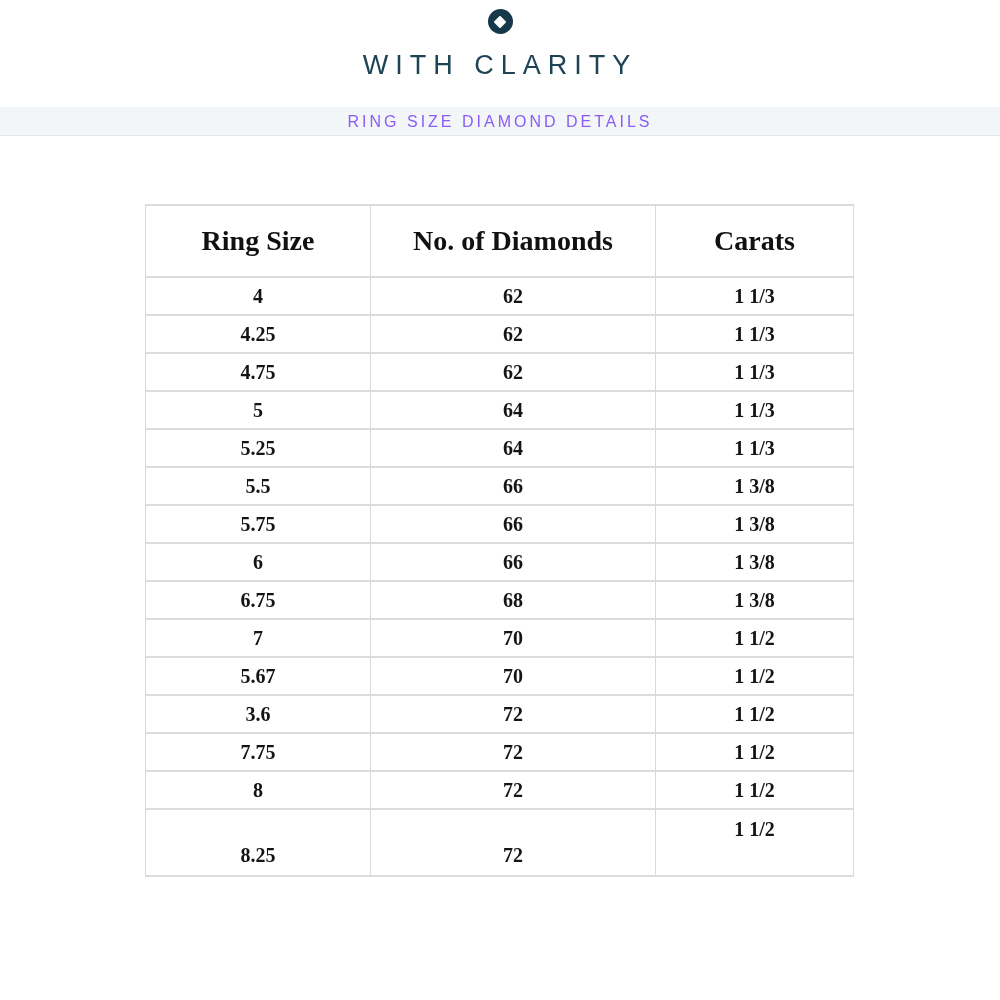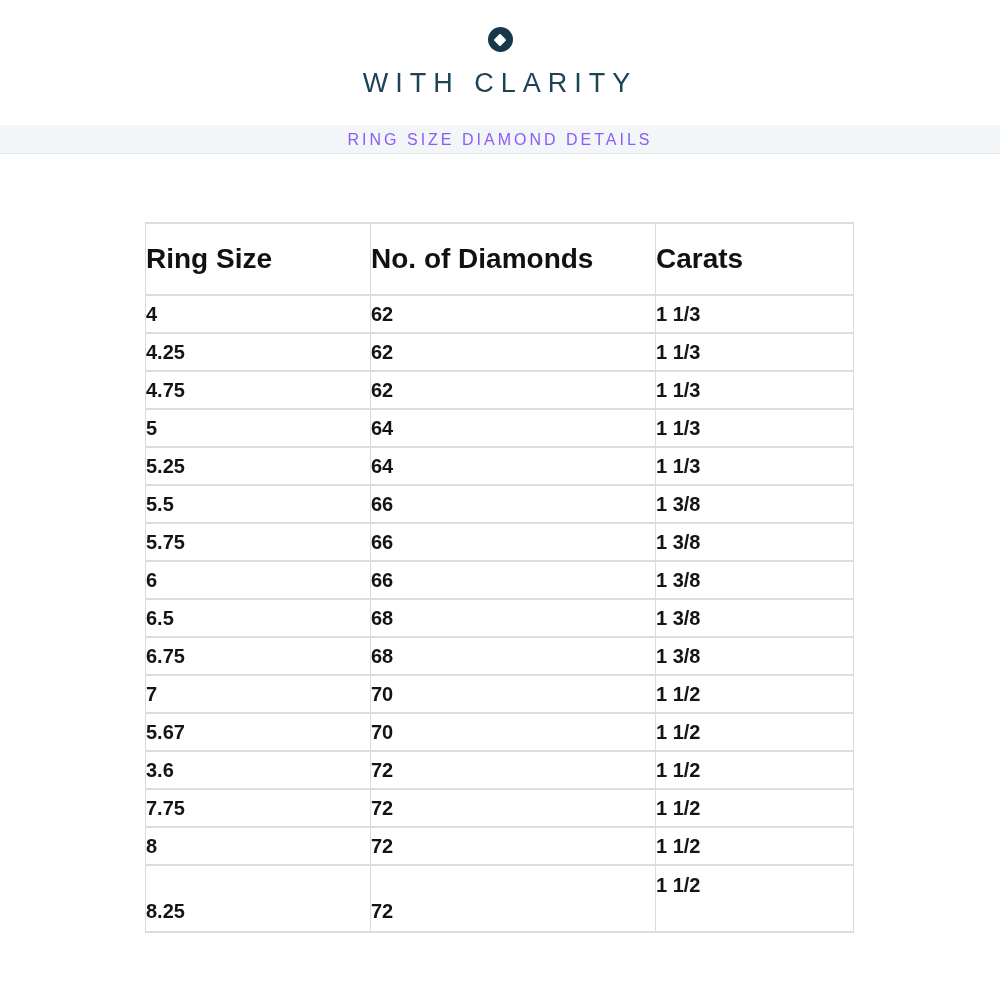--- a/index.html
+++ b/index.html
@@ -5,21 +5,21 @@
   html, body {
     margin: 0;
     padding: 0;
     background: #ffffff;
     width: 1000px;
     height: 1000px;
     font-family: "Liberation Sans", sans-serif;
     -webkit-font-smoothing: antialiased;
   }
   .header {
-    padding-top: 27px;
+    padding-top: 9px;
     text-align: center;
   }
   .logo-badge {
     display: inline-block;
     width: 25px;
     height: 25px;
     border-radius: 50%;
     background: #16384a;
     position: relative;
   }
@@ -61,23 +61,23 @@
     border-collapse: collapse;
     table-layout: fixed;
     width: 708px;
     color: #141414;
   }
   table.size-table th,
   table.size-table td {
     border: 1px solid #dadada;
     border-top: 2px solid #dcdcdc;
     border-bottom: 2px solid #dcdcdc;
-    text-align: left;
+    text-align: center;
     padding: 0;
-    font-family: Liberation Sans, sans-serif;
+    font-family: Liberation Serif, serif;
   }
   table.size-table th {
     height: 70px;
     font-size: 28px;
     font-weight: 700;
     color: #111111;
   }
   table.size-table td {
     height: 36px;
     font-size: 20px;
@@ -159,25 +159,20 @@
           <td>5.75</td>
           <td>66</td>
           <td>1 3/8</td>
         </tr>
         <tr>
           <td>6</td>
           <td>66</td>
           <td>1 3/8</td>
         </tr>
         <tr>
-          <td>6.5</td>
-          <td>68</td>
-          <td>1 3/8</td>
-        </tr>
-        <tr>
           <td>6.75</td>
           <td>68</td>
           <td>1 3/8</td>
         </tr>
         <tr>
           <td>7</td>
           <td>70</td>
           <td>1 1/2</td>
         </tr>
         <tr>

